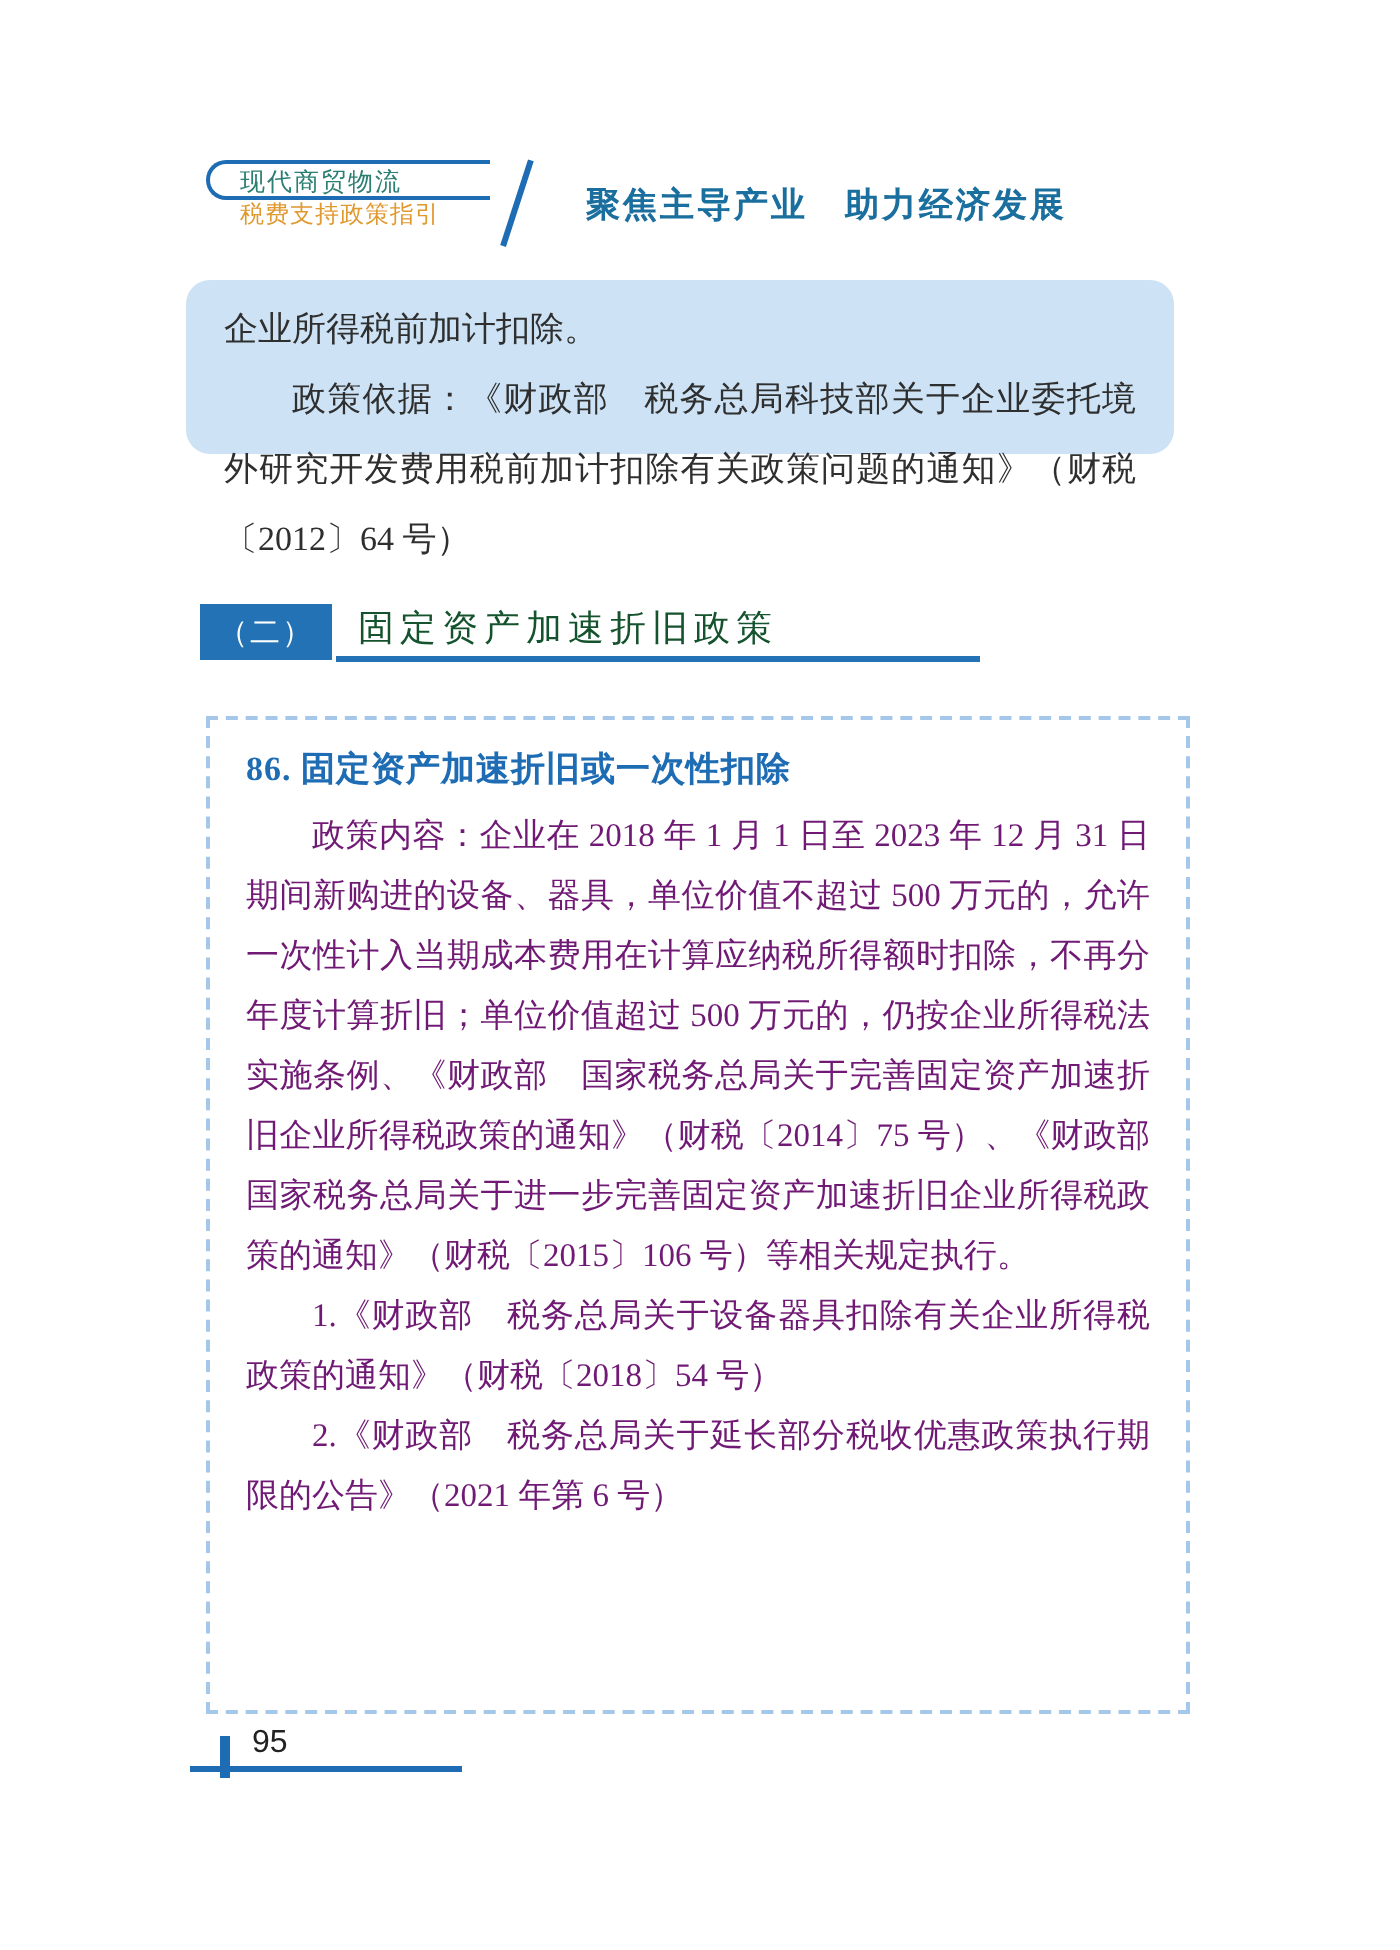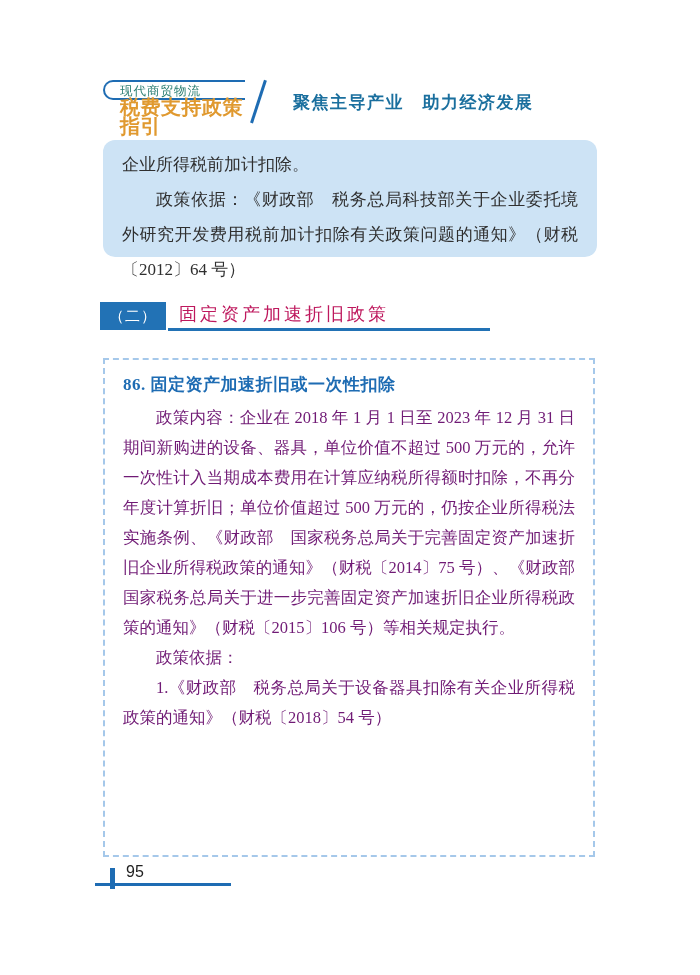--- a/index.html
+++ b/index.html
@@ -13,52 +13,52 @@
     border:2px solid #1e6cb3; border-right:none;
     border-radius:20px 0 0 20px;
     box-sizing:border-box; padding:2px 0 0 15px;
   }
   .brand-line1 {
     font-family:"Liberation Sans", sans-serif;
     font-size:12.5px; color:#2b7e72; line-height:14px; letter-spacing:1px;
   }
   .brand-line2 {
     font-family:"Liberation Serif", serif;
-    font-size:20px; font-weight:bold; color:#e0992f; line-height:19px; letter-spacing:0.5px;
+    font-size:12px; font-weight:normal; color:#e0992f; line-height:19px; letter-spacing:0.5px;
   }
   .header-slash {
     position:absolute; left:257px; top:79px; width:2.5px; height:45px;
     background:#1e6cb3; transform:rotate(18deg);
   }
   .header-slogan {
     position:absolute; left:281px; top:91px;
     font-family:"Liberation Sans", sans-serif;
     font-size:17px; font-weight:bold; color:#1a6f9e; letter-spacing:1.5px;margin-left:12px;
   }
   
   .info-box {
-    position:absolute; left:103px; top:140px; width:494px; height:117px;
+    position:absolute; left:93px; top:140px; width:494px; height:87px;
     background:#cde3f5; border-radius:12px; box-sizing:border-box;
     padding:7px 19px 0 19px;
   }
   .info-box p {
     margin:0; font-size:17px; color:#2f2f2f; line-height:35px;
     text-align:justify;
   }
   .info-box p.indent { text-indent:2em; }
   
   .section-marker {
     position:absolute; left:100px; top:302px; width:66px; height:28px;
     background:#2272b5; color:#ffffff; font-size:15px;
     display:flex; align-items:center; justify-content:center;
     letter-spacing:1px;
   }
   .section-title {
     position:absolute; left:179px; top:302px;
-    font-size:18px; color:#be185d; letter-spacing:3px;
+    font-size:18px; color:#14532d; letter-spacing:3px;
   }
   .section-underline {
     position:absolute; left:168px; top:328px; width:322px; height:2.5px;
     background:#2272b5;
   }
   
   .policy-box {
     position:absolute; left:103px; top:358px; width:492px; height:499px;
     border:2px dashed #a5c8ea; box-sizing:border-box;
     padding:13px 18px 0 18px;
@@ -103,21 +103,21 @@
     <p class="indent">政策依据：《财政部　税务总局科技部关于企业委托境外研究开发费用税前加计扣除有关政策问题的通知》（财税〔2012〕64 号）</p>
   </div>
 
   <div class="section-marker">（二）</div>
   <div class="section-title">固定资产加速折旧政策</div>
   <div class="section-underline"></div>
 
   <div class="policy-box">
     <p class="policy-title">86. 固定资产加速折旧或一次性扣除</p>
     <p class="body">政策内容：企业在 2018 年 1 月 1 日至 2023 年 12 月 31 日期间新购进的设备、器具，单位价值不超过 500 万元的，允许一次性计入当期成本费用在计算应纳税所得额时扣除，不再分年度计算折旧；单位价值超过 500 万元的，仍按企业所得税法实施条例、《财政部　国家税务总局关于完善固定资产加速折旧企业所得税政策的通知》（财税〔2014〕75 号）、《财政部　国家税务总局关于进一步完善固定资产加速折旧企业所得税政策的通知》（财税〔2015〕106 号）等相关规定执行。</p>
-    <p class="body">政策依据：</p>
     <p class="body">1.《财政部　税务总局关于设备器具扣除有关企业所得税政策的通知》（财税〔2018〕54 号）</p>
+    <p class="body">2.《财政部　税务总局关于延长部分税收优惠政策执行期限的公告》（2021 年第 6 号）</p>
   </div>
 
   <div class="footer-line"></div>
   <div class="footer-bar"></div>
   <div class="page-number">95</div>
 
 </div>
 
 </body></html>

